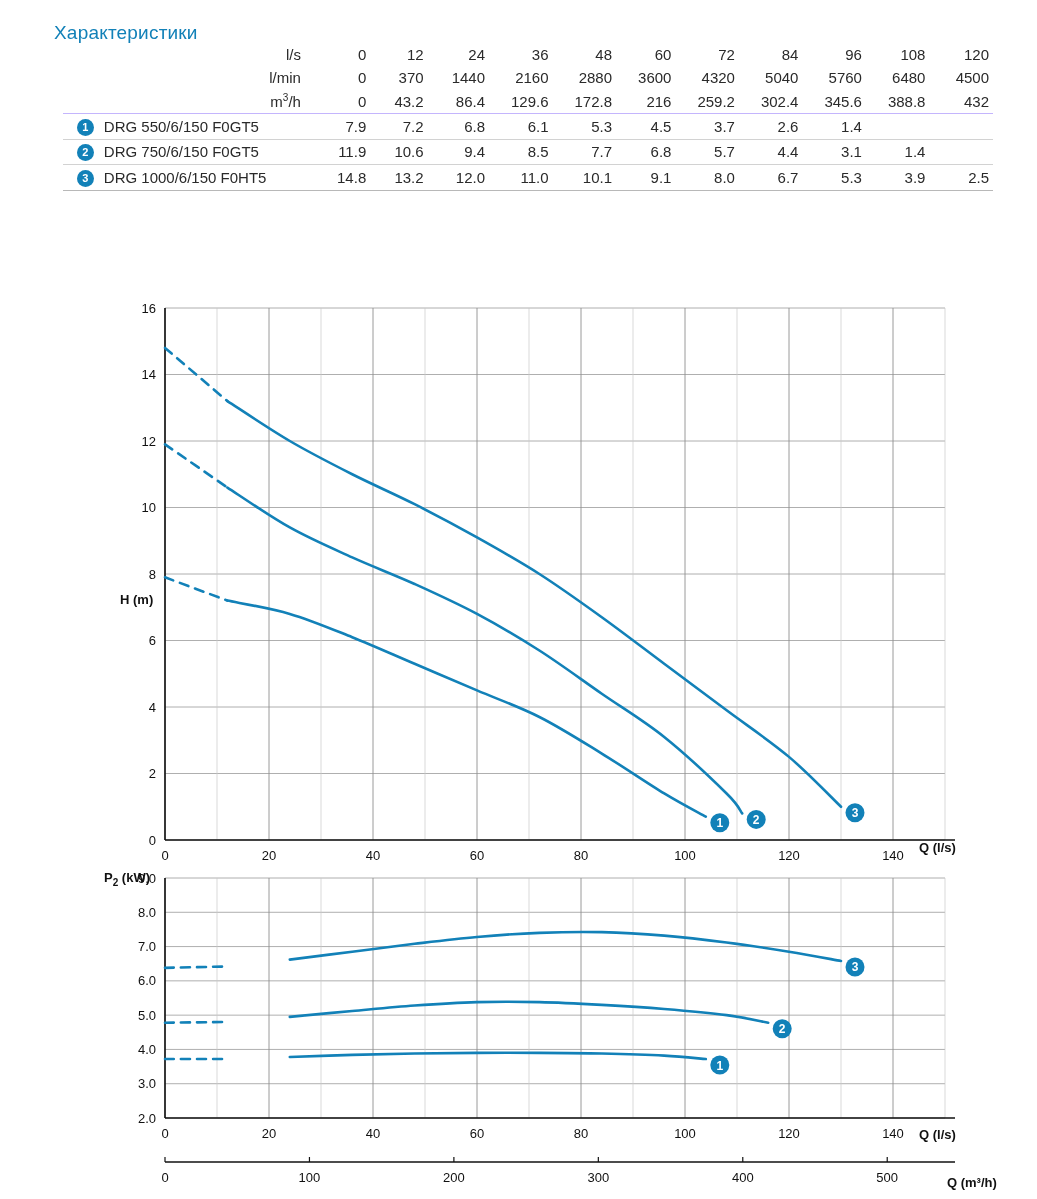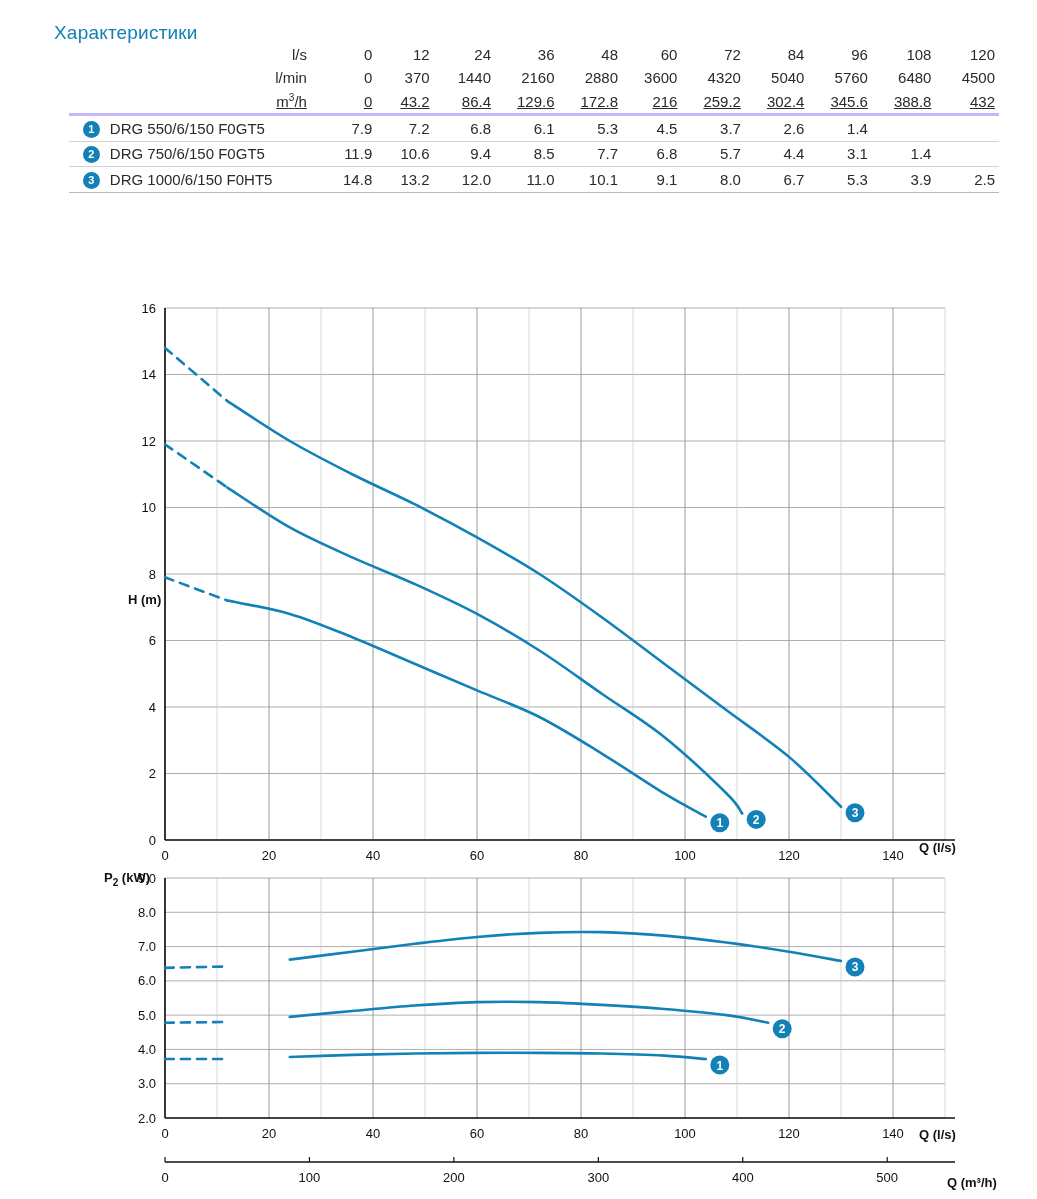--- a/index.html
+++ b/index.html
@@ -11,32 +11,32 @@
     overflow:hidden;
   }
   
   #title{
     position:absolute;left:54px;top:22px;
     font-size:19px;font-weight:normal;color:#1281b8;
     letter-spacing:.2px;
   }
   
   #spec-table{
-    position:absolute;left:69px;top:43px;width:930px;
+    position:absolute;left:63px;top:43px;width:930px;
     border-collapse:collapse;
     font-size:15px;
   }
   #spec-table td{
     padding:3px 4px;
     color:#2a2a2a;
     white-space:nowrap;
   }
   #spec-table .unit-row td{ text-align:right; }
   #spec-table .unit-label{ text-align:right;padding-right:12px;color:#2a2a2a;}
-  #spec-table .hdr-sep td{border-bottom:3px solid #c4b5fd;text-decoration:underline;}
+  #spec-table .hdr-sep td{border-bottom:1px solid #c4b5fd;}
   #spec-table tr.model-row td{ text-align:right; }
   #spec-table tr.model-row td.model-name{ text-align:left;padding-left:6px;}
   #spec-table tr.model-row{border-top:1px solid #d2d2d2;}
   #spec-table tr.model-row.last{border-bottom:1px solid #b8b8b8;}
   .badge{
     display:inline-block;width:17px;height:17px;border-radius:50%;
     background:#1281b8;color:#fff;font-size:11px;font-weight:bold;
     text-align:center;line-height:17px;vertical-align:middle;
   }
   td.badge-cell{width:26px;text-align:center;padding-right:0;}
@@ -159,21 +159,21 @@
       <td>8.0</td>
       <td>6.7</td>
       <td>5.3</td>
       <td>3.9</td>
       <td>2.5</td>
     </tr>
   </tbody>
 </table>
 
 <div class="chart-wrap" id="chart1" style="left:0;top:290px;width:1037px;height:580px;">
-  <div class="axis-label" style="left:128px;top:302px;">H (m)</div>
+  <div class="axis-label" style="left:120px;top:302px;">H (m)</div>
   <div class="axis-label" style="left:919px;top:550px;">Q (l/s)</div>
   <svg id="svg1" width="1037" height="580">
       <rect x="165" y="18" width="780" height="532" fill="#ffffff"></rect>
       <line x1="165" y1="550" x2="945" y2="550" stroke="#9a9a9a" stroke-width="0.8"></line>
       <text x="156" y="554.5" text-anchor="end" font-size="13" fill="#111" font-family="Liberation Sans, sans-serif">0</text>
       <line x1="165" y1="483.5" x2="945" y2="483.5" stroke="#9a9a9a" stroke-width="0.8"></line>
       <text x="156" y="488" text-anchor="end" font-size="13" fill="#111" font-family="Liberation Sans, sans-serif">2</text>
       <line x1="165" y1="417" x2="945" y2="417" stroke="#9a9a9a" stroke-width="0.8"></line>
       <text x="156" y="421.5" text-anchor="end" font-size="13" fill="#111" font-family="Liberation Sans, sans-serif">4</text>
       <line x1="165" y1="350.5" x2="945" y2="350.5" stroke="#9a9a9a" stroke-width="0.8"></line>

